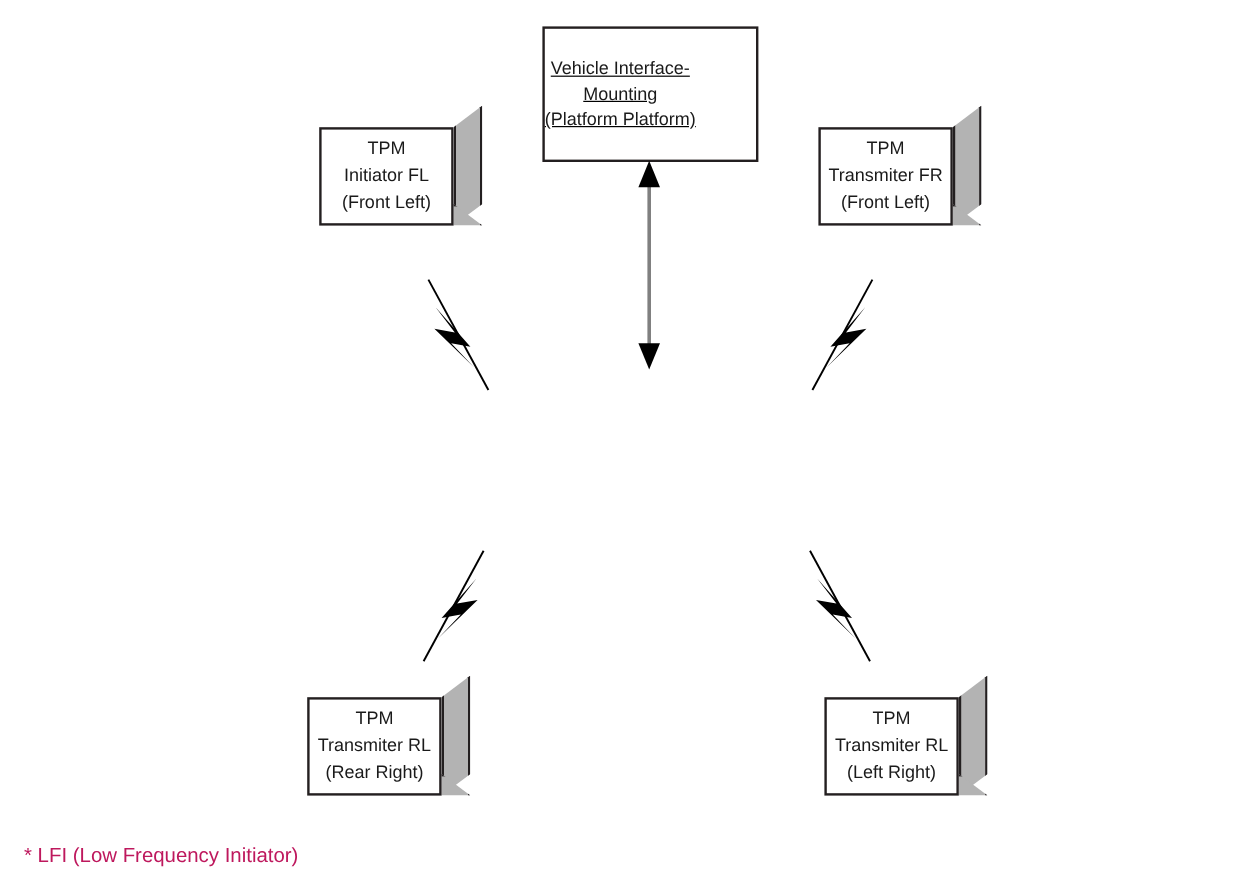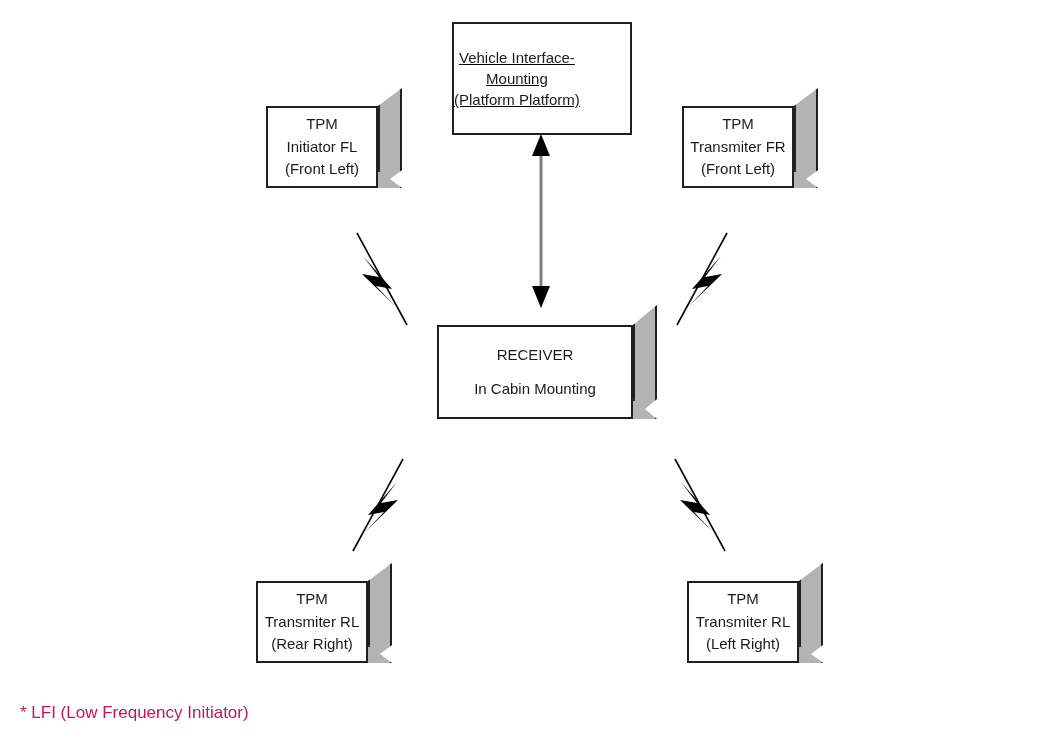--- a/index.html
+++ b/index.html
@@ -122,32 +122,20 @@
                 clip-path: polygon(0 0, 112px 0, 136px 18px, 24px 18px);"></div>
     <div class="face-front" style="top:18px; width:112px; height:82px;">
       <div class="lines">
         <span class="ln">TPM</span>
         <span class="ln">Transmiter FR</span>
         <span class="ln">(Front Left)</span>
       </div>
     </div>
   </div>
 
-  <div class="box3d" style="left:437px; top:305px; width:220px; height:134px;">
-    <div class="face-right" style="left:196px; top:0px; width:24px; height:114px;
-                clip-path: polygon(0 20px, 100% 0, 100% 94px, 0 100%);"></div>
-    <div class="face-bottom" style="left:0px; top:94px; width:220px; height:40px;
-                clip-path: polygon(0 0, 196px 0, 220px 20px, 24px 20px);"></div>
-    <div class="face-front" style="top:20px; width:196px; height:94px;">
-      <div class="lines spaced">
-        <span class="ln">RECEIVER</span>
-        <span class="ln">In Cabin Mounting</span>
-      </div>
-    </div>
-  </div>
 
   <div class="box3d" style="left:256px; top:563px; width:136px; height:120px;">
     <div class="face-right" style="left:112px; top:0px; width:24px; height:100px;
                 clip-path: polygon(0 18px, 100% 0, 100% 82px, 0 100%);"></div>
     <div class="face-bottom" style="left:0px; top:82px; width:136px; height:38px;
                 clip-path: polygon(0 0, 112px 0, 136px 18px, 24px 18px);"></div>
     <div class="face-front" style="top:18px; width:112px; height:82px;">
       <div class="lines">
         <span class="ln">TPM</span>
         <span class="ln">Transmiter RL</span>

